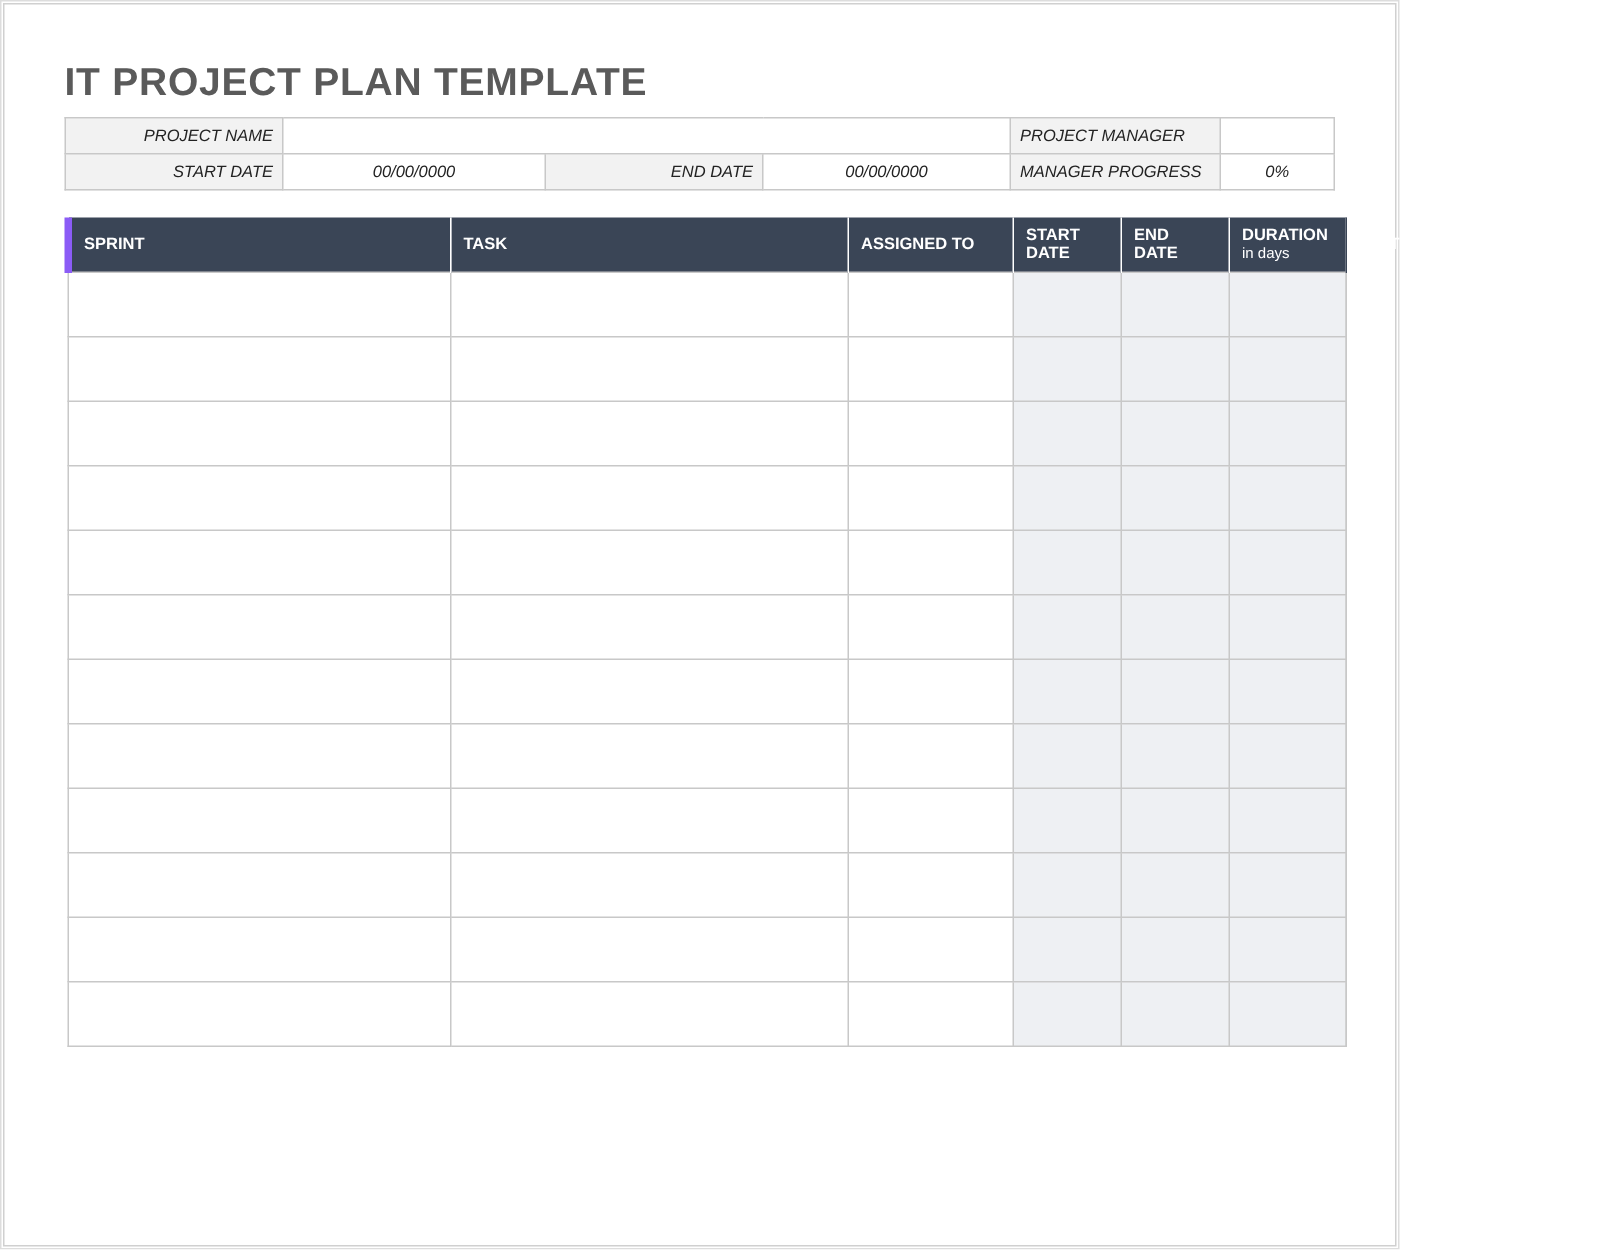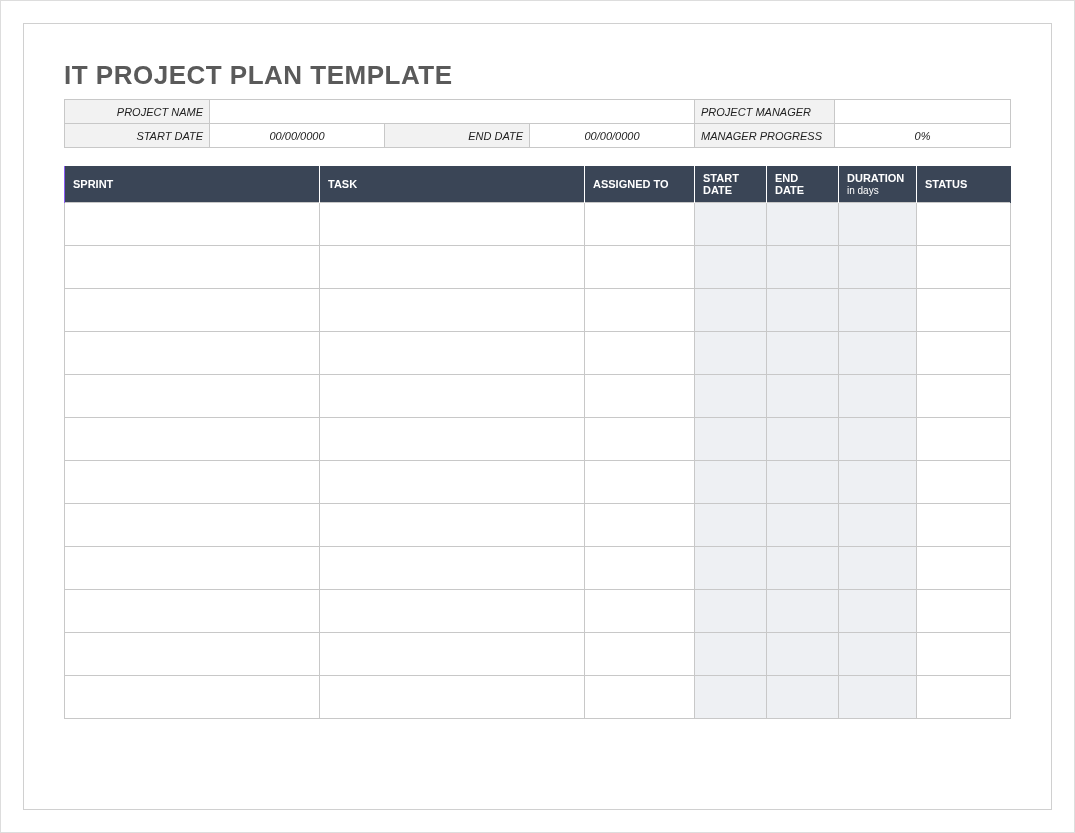--- a/index.html
+++ b/index.html
@@ -5,24 +5,24 @@
   * { box-sizing: border-box; }
   body {
     margin: 0;
     padding: 0;
     background: #fff;
     font-family: "Century Gothic", "Avant Garde", Arial, sans-serif;
     width: 1075px;
     height: 833px;
   }
   .outer {
-    width: 1075px;
+    width: 933px;
     height: 833px;
     border: 1px solid #ddd;
-    padding: 22px;
+    padding: 1px;
   }
   .page {
     width: 100%;
     height: 100%;
     border: 1px solid #d0d0d0;
     padding: 30px 40px 40px 40px;
   }
   .title {
     font-size: 26px;
     font-weight: bold;
@@ -70,21 +70,21 @@
     color: #fff;
     font-size: 11px;
     font-weight: bold;
     text-align: left;
     padding: 6px 8px;
     border-left: 1px solid #fff;
     border-right: 1px solid #fff;
     height: 36px;
     vertical-align: middle;
   }
-  .data-table th:first-child { border-left: 1px solid #8b5cf6; }
+  .data-table th:first-child { border-left: 5px solid #8b5cf6; }
   .data-table th:last-child  { border-right: 1px solid #3a4556; }
   .data-table th .sub {
     display: block;
     font-weight: normal;
     font-size: 10px;
     margin-top: 1px;
   }
 
   .data-table td {
     border: 1px solid #c8c8c8;

